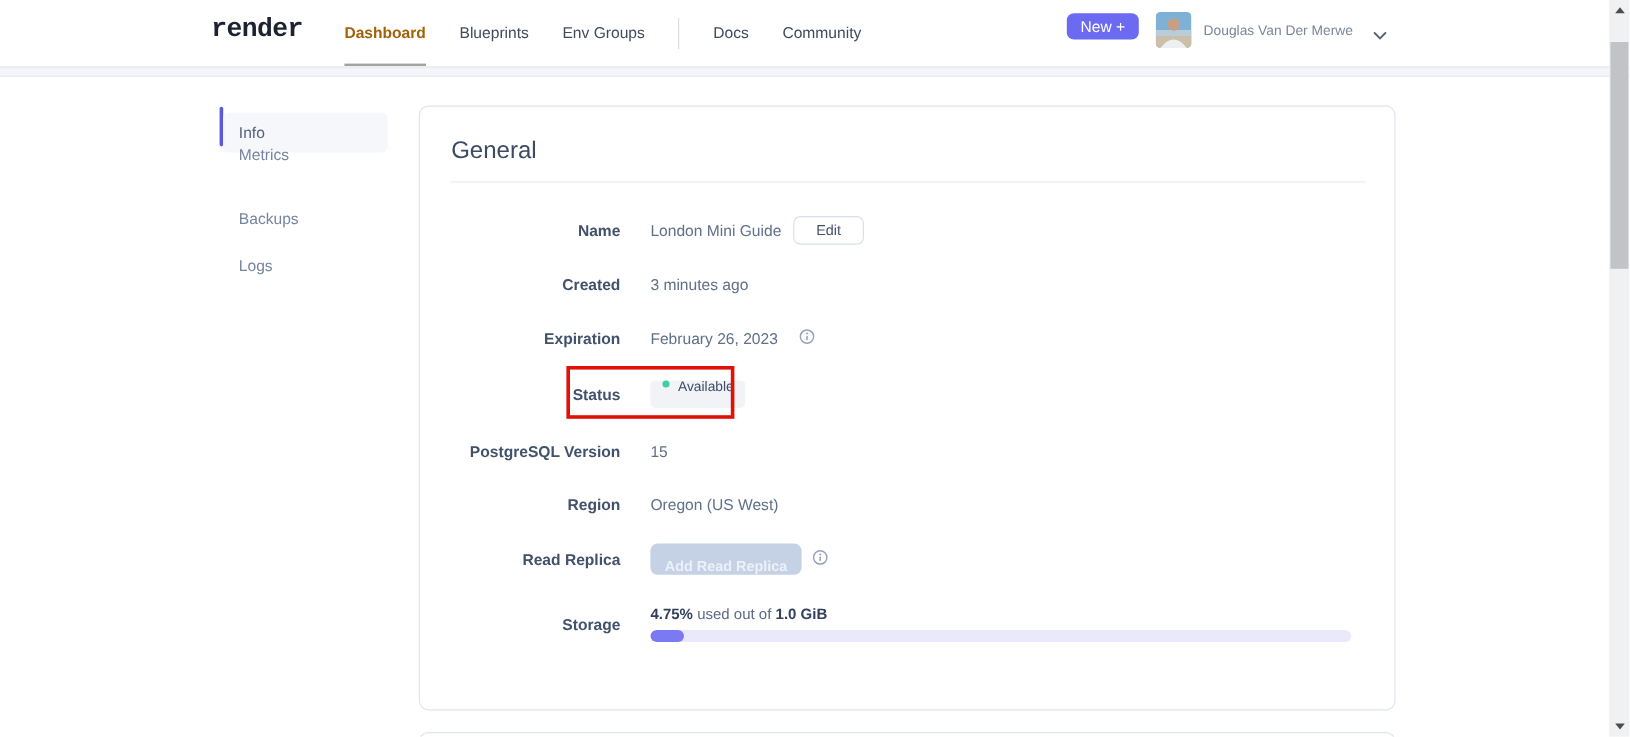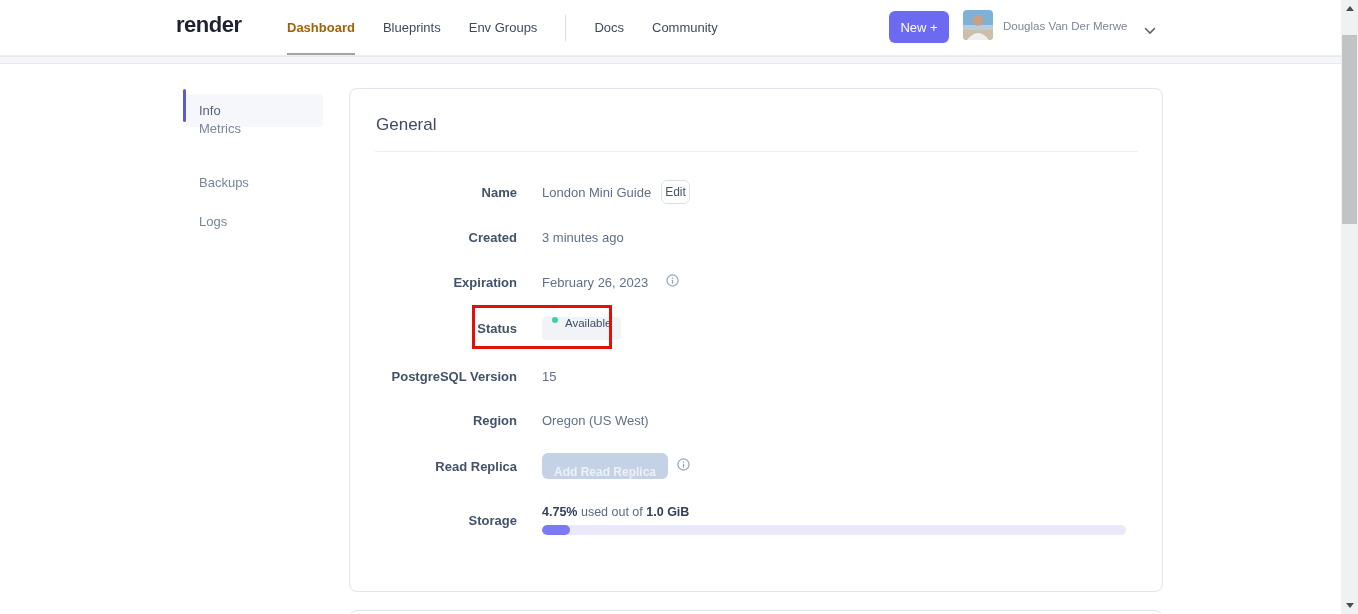--- a/index.html
+++ b/index.html
@@ -9,32 +9,32 @@
     font-family:"Liberation Sans", sans-serif; color:#3e4b63;
   }
 
   
   .header {
     position:absolute; top:0; left:0; width:1358px; height:56px;
     background:#fff; border-bottom:1px solid #ebedf1; z-index:2;
   }
   .logo {
     position:absolute; left:176px; top:12px; font-size:22px; font-weight:700;
-    color:#1c2230; letter-spacing:-0.5px;
+    color:#1c2230; letter-spacing:-0.5px;font-family:Liberation Mono, monospace;
   }
   .nav { position:absolute; left:287px; top:0; height:55px; display:flex; align-items:stretch; gap:28px; }
   .nav-item {
     display:flex; align-items:center; font-size:13px; color:#3f4a5f;
     border-bottom:2px solid transparent; padding-top:2px; cursor:pointer;
   }
   .nav-item.active { color:#a16207; font-weight:700; border-bottom:2px solid #a3a3a3; }
   .nav-divider { width:1px; height:26px; background:#d9dce3; align-self:center; }
 
   .new-btn {
-    position:absolute; left:889px; top:11px; width:60px; height:32px;
+    position:absolute; left:889px; top:11px; width:60px; height:22px;
     background:#6d6af2; border:none; border-radius:6px; color:#fff;
     font-size:13px; font-family:inherit; cursor:pointer;
   }
   .avatar {
     position:absolute; left:963px; top:10px; width:30px; height:30px;
     border-radius:4px; overflow:hidden; display:block;
   }
   .user-name {
     position:absolute; left:1003px; top:20px; font-size:11.5px; color:#7c8699;
   }
@@ -53,30 +53,30 @@
     display:flex; align-items:center; padding-left:13px;
     font-size:13px; color:#7585a0; border-radius:4px; cursor:pointer;
   }
   .side-item.active { background:#f6f7fb; color:#55627c; }
 
   
   .card {
     position:absolute; left:349px; top:88px; width:814px; height:504px;
     background:#fff; border:1px solid #dfe4ee; border-radius:8px;
   }
-  .card-title { position:absolute; left:26px; top:26px; font-size:17px; font-weight:500; color:#3d4a63; }
+  .card-title { position:absolute; left:26px; top:26px; font-size:20px; font-weight:500; color:#3d4a63; }
   .card-divider { position:absolute; left:25px; top:62px; width:763px; height:1px; background:#eceef4; }
 
   .row { position:absolute; left:26px; width:762px; display:flex; align-items:center; }
   .row-label { width:141px; text-align:right; font-size:13px; font-weight:700; color:#42526b; flex:none; }
   .row-value { margin-left:25px; font-size:13px; color:#5f7089; display:flex; align-items:center; gap:10px; }
 
   .edit-btn {
     background:#fff; border:1px solid #d9e0eb; border-radius:6px;
-    height:24px; padding:0 3px; font-size:12px; color:#44546b;
+    height:24px; padding:0 18px; font-size:12px; color:#44546b;
     font-family:inherit; cursor:pointer;
   }
   .info-icon { display:inline-block; flex:none; }
 
   .status-badge {
     display:inline-flex; gap:7px;
     background:#f1f3f6; border-radius:4px; height:23px; padding:0 10px;
     font-size:11.5px; color:#3d4d66;
   }
   .status-dot { width:6px; height:6px; border-radius:50%; background:#3bcfa4; }

